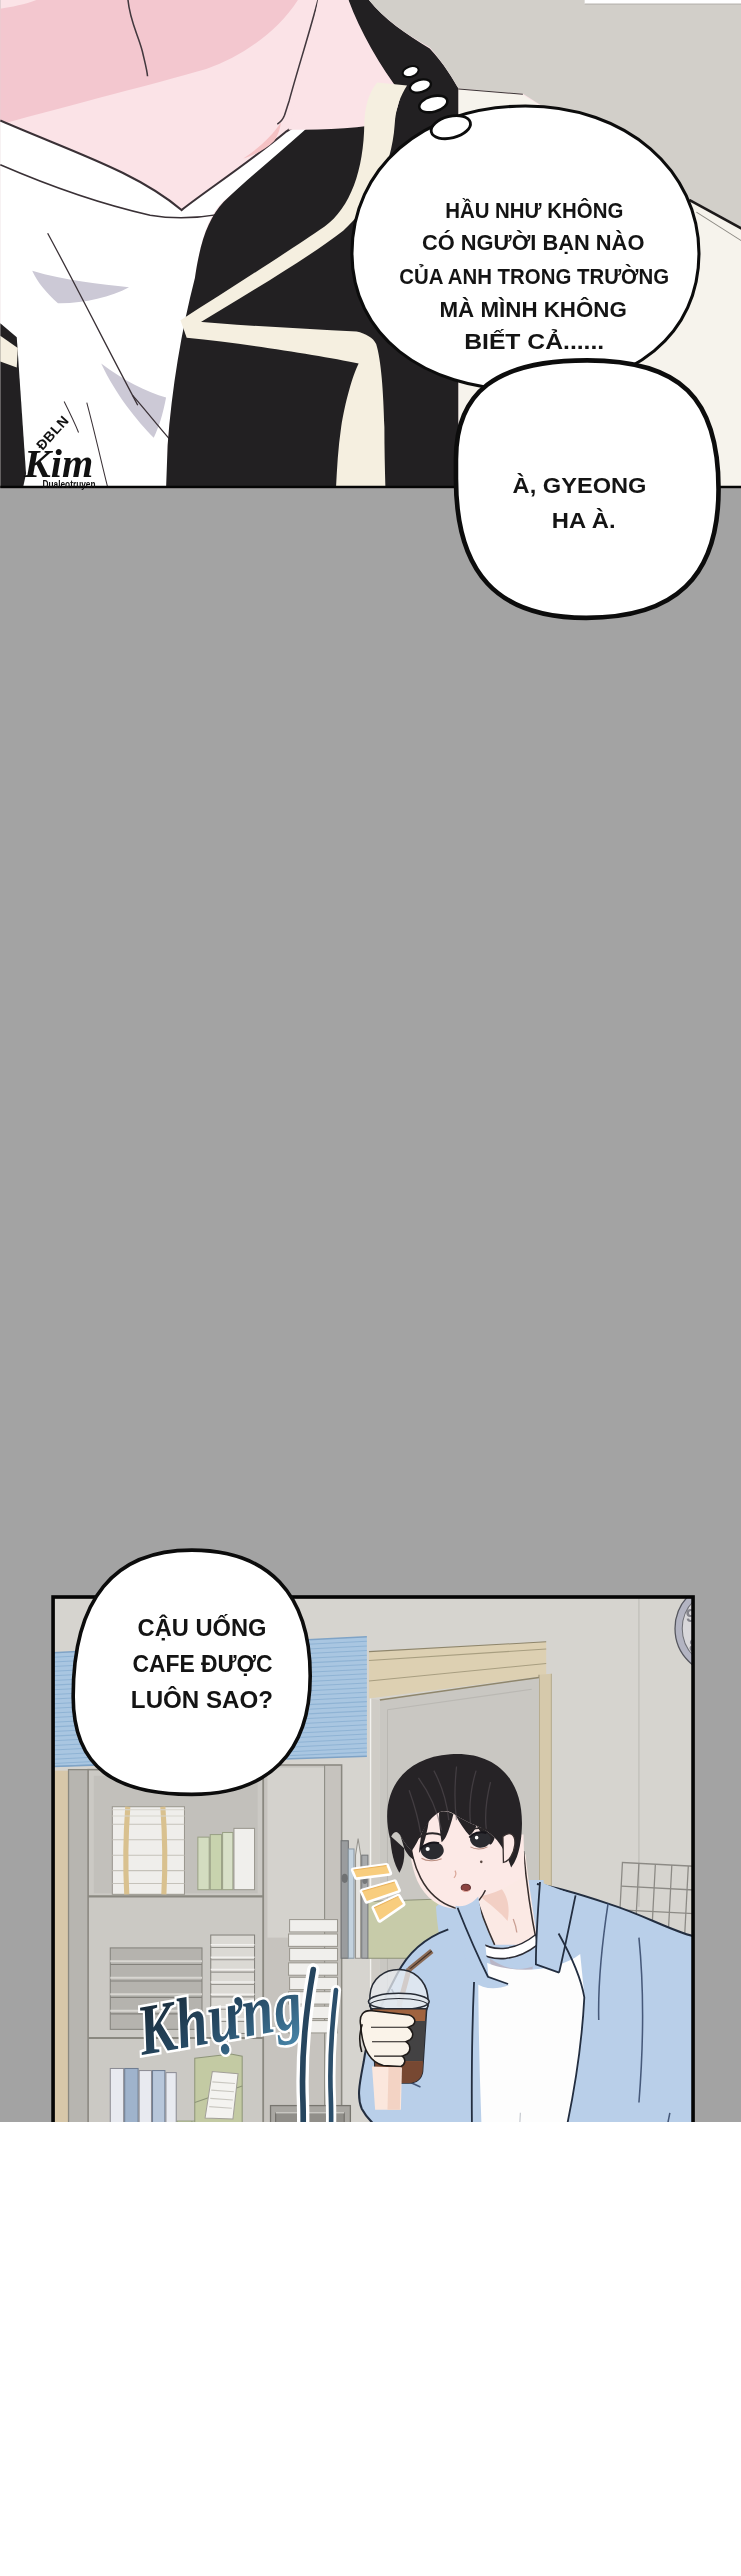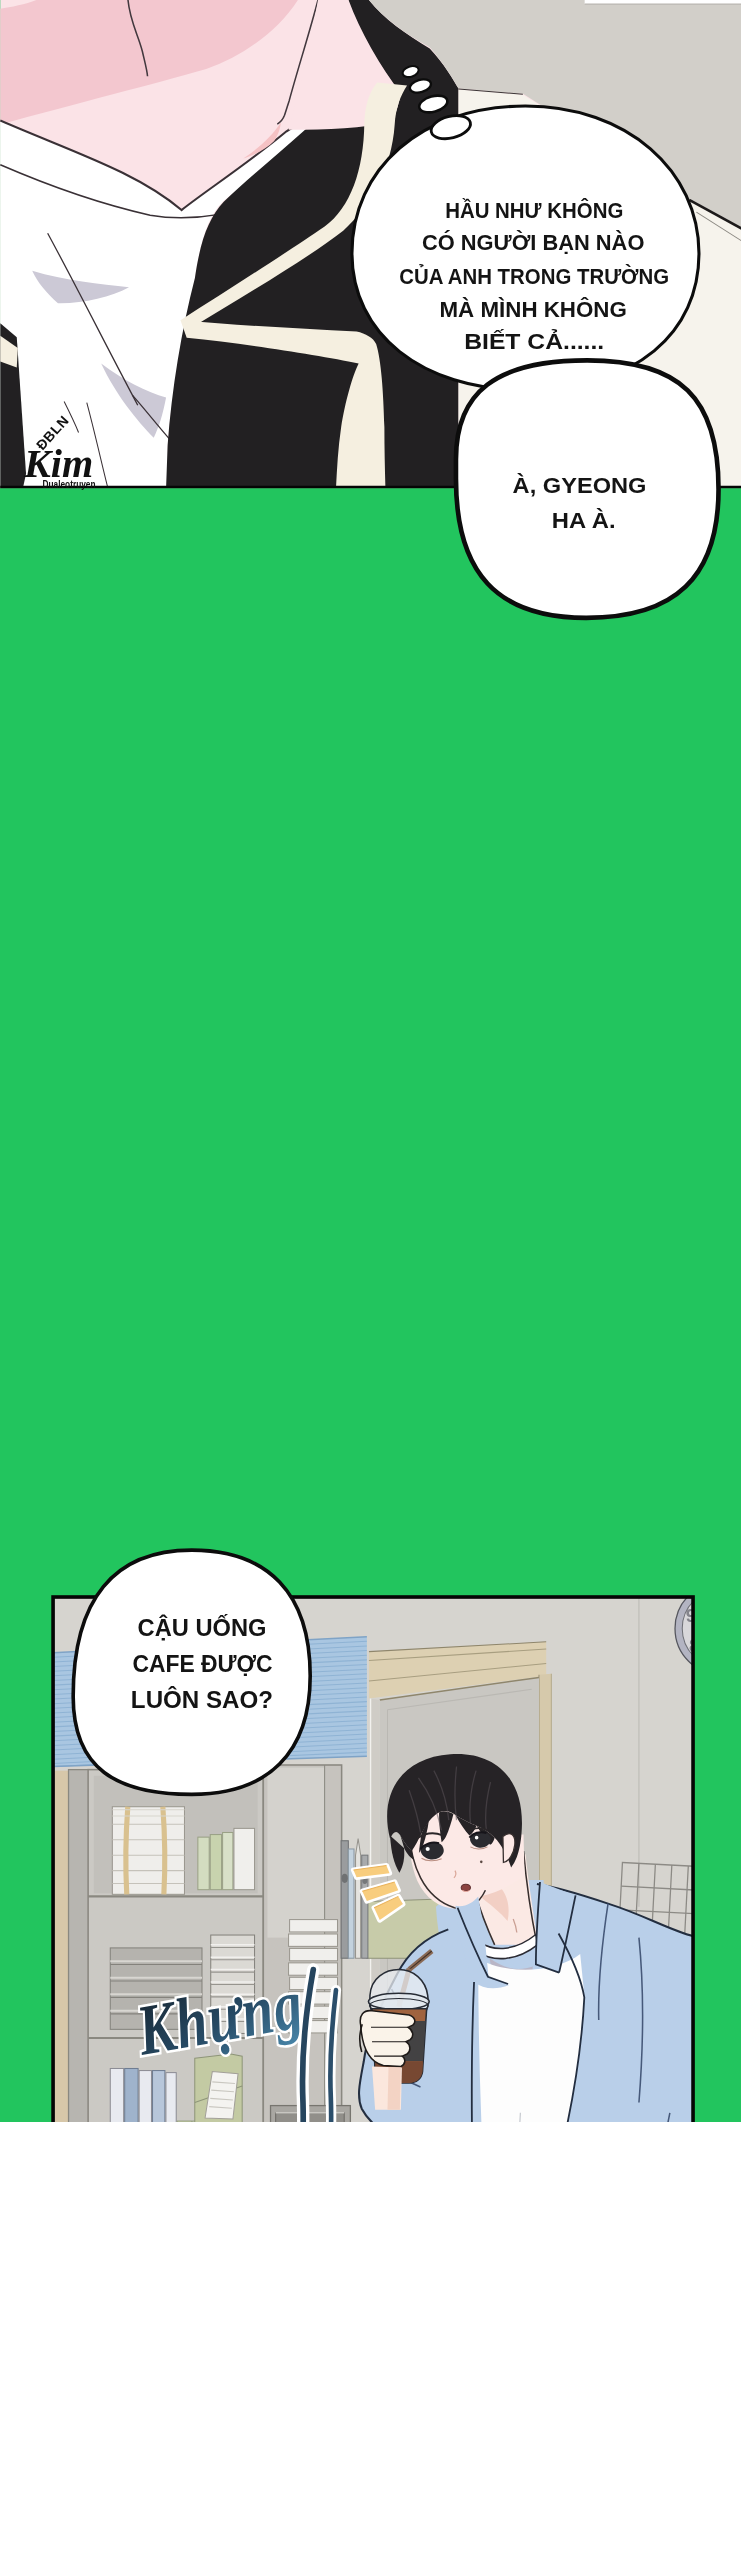--- a/index.html
+++ b/index.html
@@ -1,16 +1,16 @@
 <!DOCTYPE html>
 <html style="font-size:8.2px"><head>
 <meta charset="utf-8">
 <style>
 html,body{margin:0;padding:0;background:#ffffff}
-.page{position:relative;width:742px;height:2122px;background:#22c55e;overflow:hidden;font-family:"Liberation Sans",sans-serif}
+.page{position:relative;width:742px;height:2122px;background:#a3a3a3;overflow:hidden;font-family:"Liberation Sans",sans-serif}
 svg{position:absolute;left:0;display:block}
 </style>
 </head>
 <body>
 <div class="page">
 
 <svg style="top:0" width="742" height="623" viewBox="0 0 1440 1210">
 
   <rect x="0" y="0" width="1440" height="948" fill="#fbe3e7"></rect>
 

